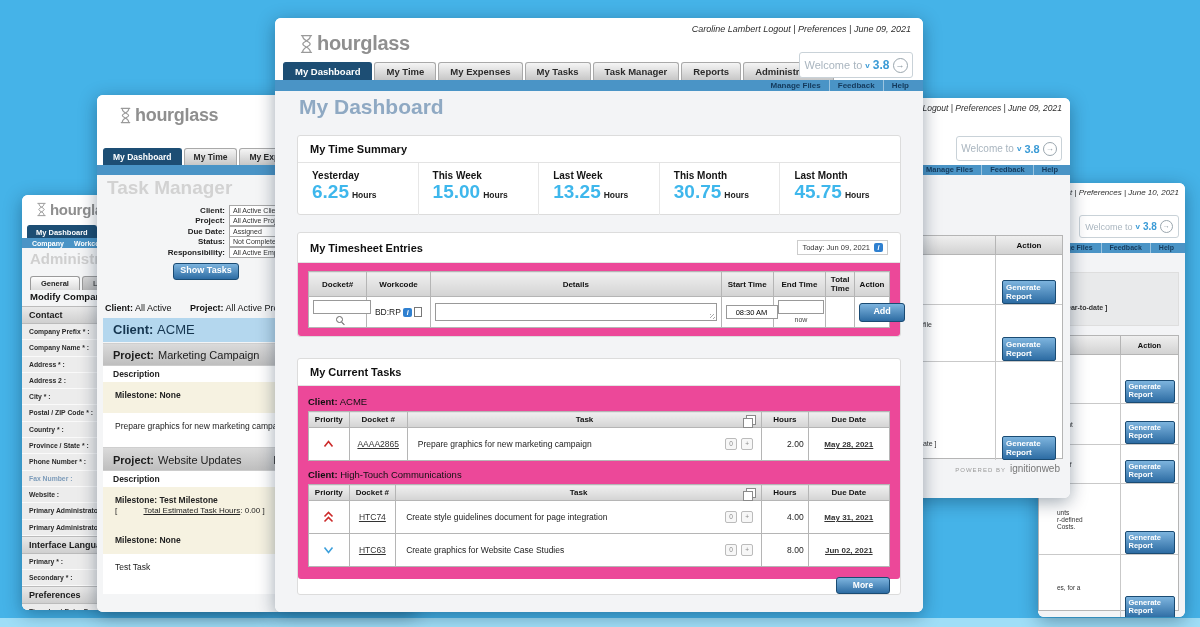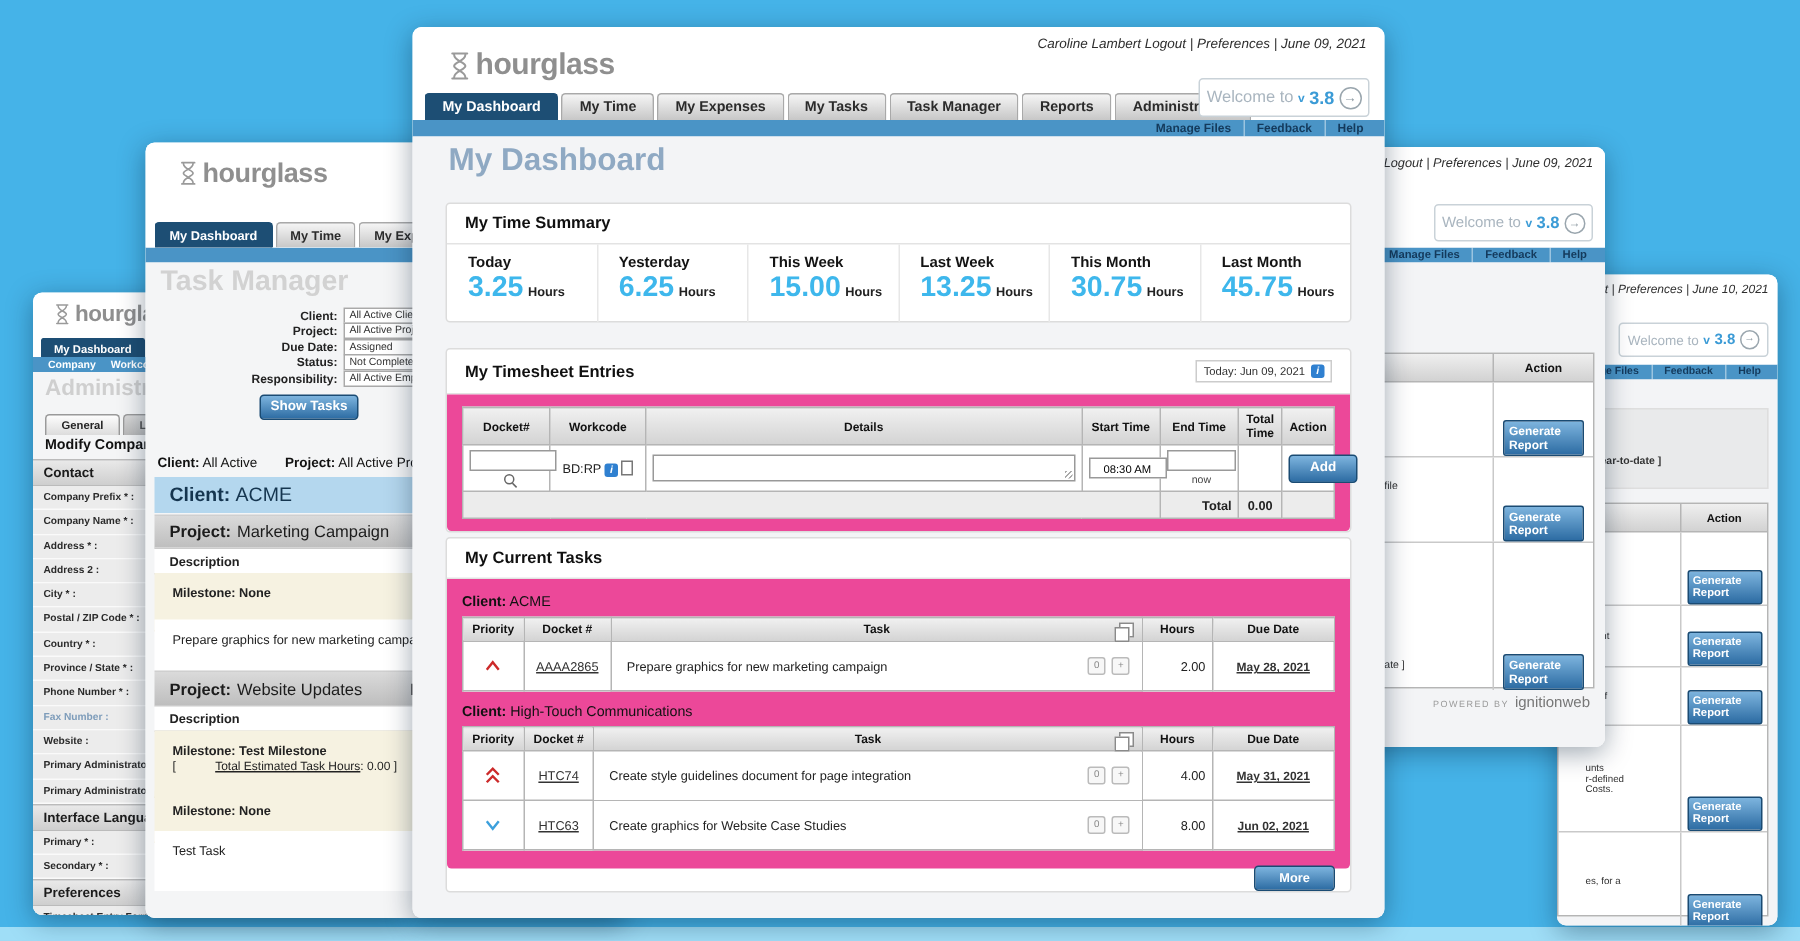--- a/index.html
+++ b/index.html
@@ -460,24 +460,20 @@
     </div>
     <div class="w1-content">
       <div class="pg-title">My Dashboard</div>
 
       <div class="panel p1">
         <div class="p-head">
           <span>My Time Summary</span>
         </div>
         <div class="stats">
           <div class="stat">
-            <div class="s-label">Today</div>
-            <span class="s-num">3.25</span><span class="s-unit">Hours</span>
-          </div>
-          <div class="stat">
             <div class="s-label">Yesterday</div>
             <span class="s-num">6.25</span><span class="s-unit">Hours</span>
           </div>
           <div class="stat">
             <div class="s-label">This Week</div>
             <span class="s-num">15.00</span><span class="s-unit">Hours</span>
           </div>
           <div class="stat">
             <div class="s-label">Last Week</div>
             <span class="s-num">13.25</span><span class="s-unit">Hours</span>
@@ -527,26 +523,20 @@
               <tr class="ts-row">
                 <td class="t-center"><input class="in in-docket" style=""><span class="mag"></span></td>
                 <td class="t-center"><span>BD:RP</span> <span class="info-ic"></span><span class="page-ic"></span></td>
                 <td>
                     <div class="details-box"></div>
                   </td>
                 <td class="t-center"><input class="in in-start" value="08:30 AM" style=""></td>
                 <td class="t-center"><input class="in in-end" style=""><span class="now-lbl">now</span></td>
                 <td></td>
                 <td class="t-center"><span class="btn add-btn">Add</span></td>
-              </tr>
-              <tr class="tfoot">
-                <td colspan="4"></td>
-                <td class="t-right">Total</td>
-                <td class="t-center">0.00</td>
-                <td></td>
               </tr>
             </tbody>
           </table>
         </div>
       </div>
 
       <div class="panel p3">
         <div class="p-head">
           <span>My Current Tasks</span>
         </div>

